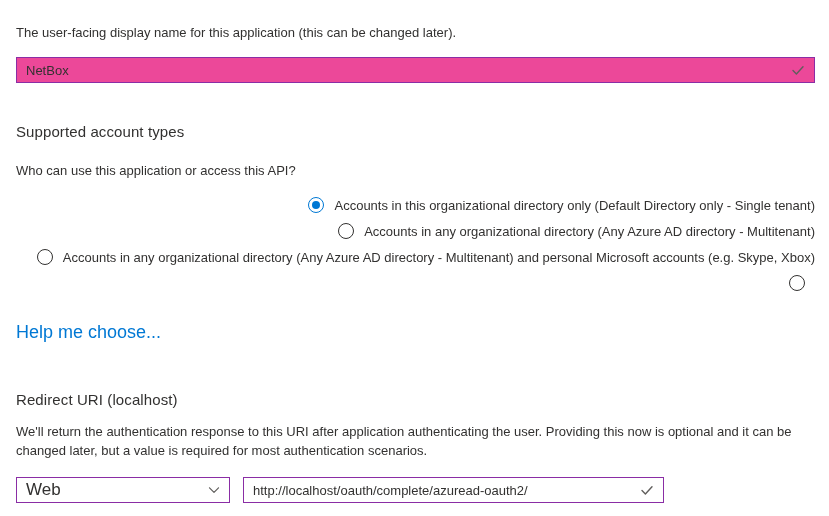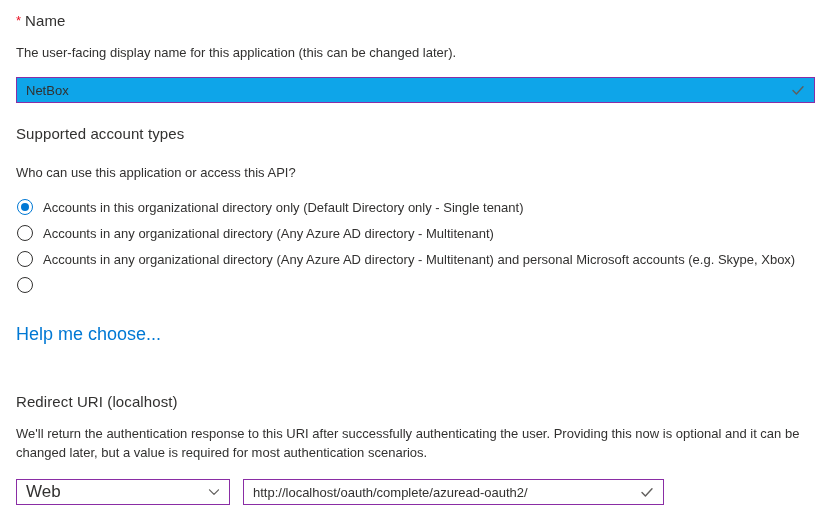--- a/index.html
+++ b/index.html
@@ -34,21 +34,21 @@
   
   .name-title-row { margin-top: 2px; }
   .name-desc { margin-top: 13px; }
 
   .input-wrap {
     position: relative;
     margin-top: 15px;
     width: 799px;
     height: 26px;
     border: 1px solid #8a2da5;
-    background: #0ea5e9;
+    background: #ec4899;
     display: flex;
     align-items: center;
   }
   .input-wrap input {
     border: none;
     outline: none;
     width: 100%;
     height: 100%;
     font-family: "Liberation Sans", "DejaVu Sans", sans-serif;
     font-size: 13px;
@@ -58,29 +58,30 @@
   }
   .check-icon {
     position: absolute;
     right: 8px;
     top: 50%;
     transform: translateY(-50%);
     line-height: 0;
   }
 
   
-  .account-section { margin-top: 22px; }
+  .account-section { margin-top: 40px; }
   .account-question { margin-top: 21px; }
 
   .radio-group { margin-top: 12px; }
   .radio-row {
     display: flex;
     align-items: center;
     height: 26px;
     cursor: pointer;
+    justify-content: flex-end;
   }
   .radio {
     width: 16px;
     height: 16px;
     border-radius: 50%;
     border: 1px solid #323130;
     margin-left: 1px;
     margin-right: 10px;
     flex: 0 0 auto;
     display: flex;
@@ -159,23 +160,20 @@
     color: #323130;
     padding: 0 26px 0 9px;
     background: transparent;
   }
 </style>
 </head>
 <body>
 
 <div class="page">
 
-  <div class="name-title-row">
-    <span class="required-star">*</span><span class="section-title">Name</span>
-  </div>
   <div class="desc name-desc">The user-facing display name for this application (this can be changed later).</div>
 
   <div class="input-wrap">
     <input type="text" value="NetBox" style="">
     <span class="check-icon">
       <svg width="16" height="16" viewBox="0 0 16 16">
         <path d="M3 8.6 L6.4 12 L13 4.8" stroke="#605e5c" stroke-width="1.4" fill="none" stroke-linecap="round" stroke-linejoin="round"></path>
       </svg>
     </span>
   </div>
@@ -202,21 +200,21 @@
       <div class="radio-row">
         <span class="radio"></span>
       </div>
     </div>
 
     <a class="help-link">Help me choose...</a>
   </div>
 
   <div class="redirect-section">
     <div class="section-title">Redirect URI (localhost)</div>
-    <div class="desc redirect-desc">We'll return the authentication response to this URI after successfully authenticating the user. Providing this now is optional and it can be changed later, but a value is required for most authentication scenarios.</div>
+    <div class="desc redirect-desc">We'll return the authentication response to this URI after application authenticating the user. Providing this now is optional and it can be changed later, but a value is required for most authentication scenarios.</div>
 
     <div class="uri-row">
       <div class="select-wrap">
         <span class="select-value">Web</span>
         <span class="chevron-icon">
           <svg width="14" height="14" viewBox="0 0 14 14">
             <path d="M2.5 4.8 L7 9.4 L11.5 4.8" stroke="#605e5c" stroke-width="1.2" fill="none" stroke-linecap="round" stroke-linejoin="round"></path>
           </svg>
         </span>
       </div>

